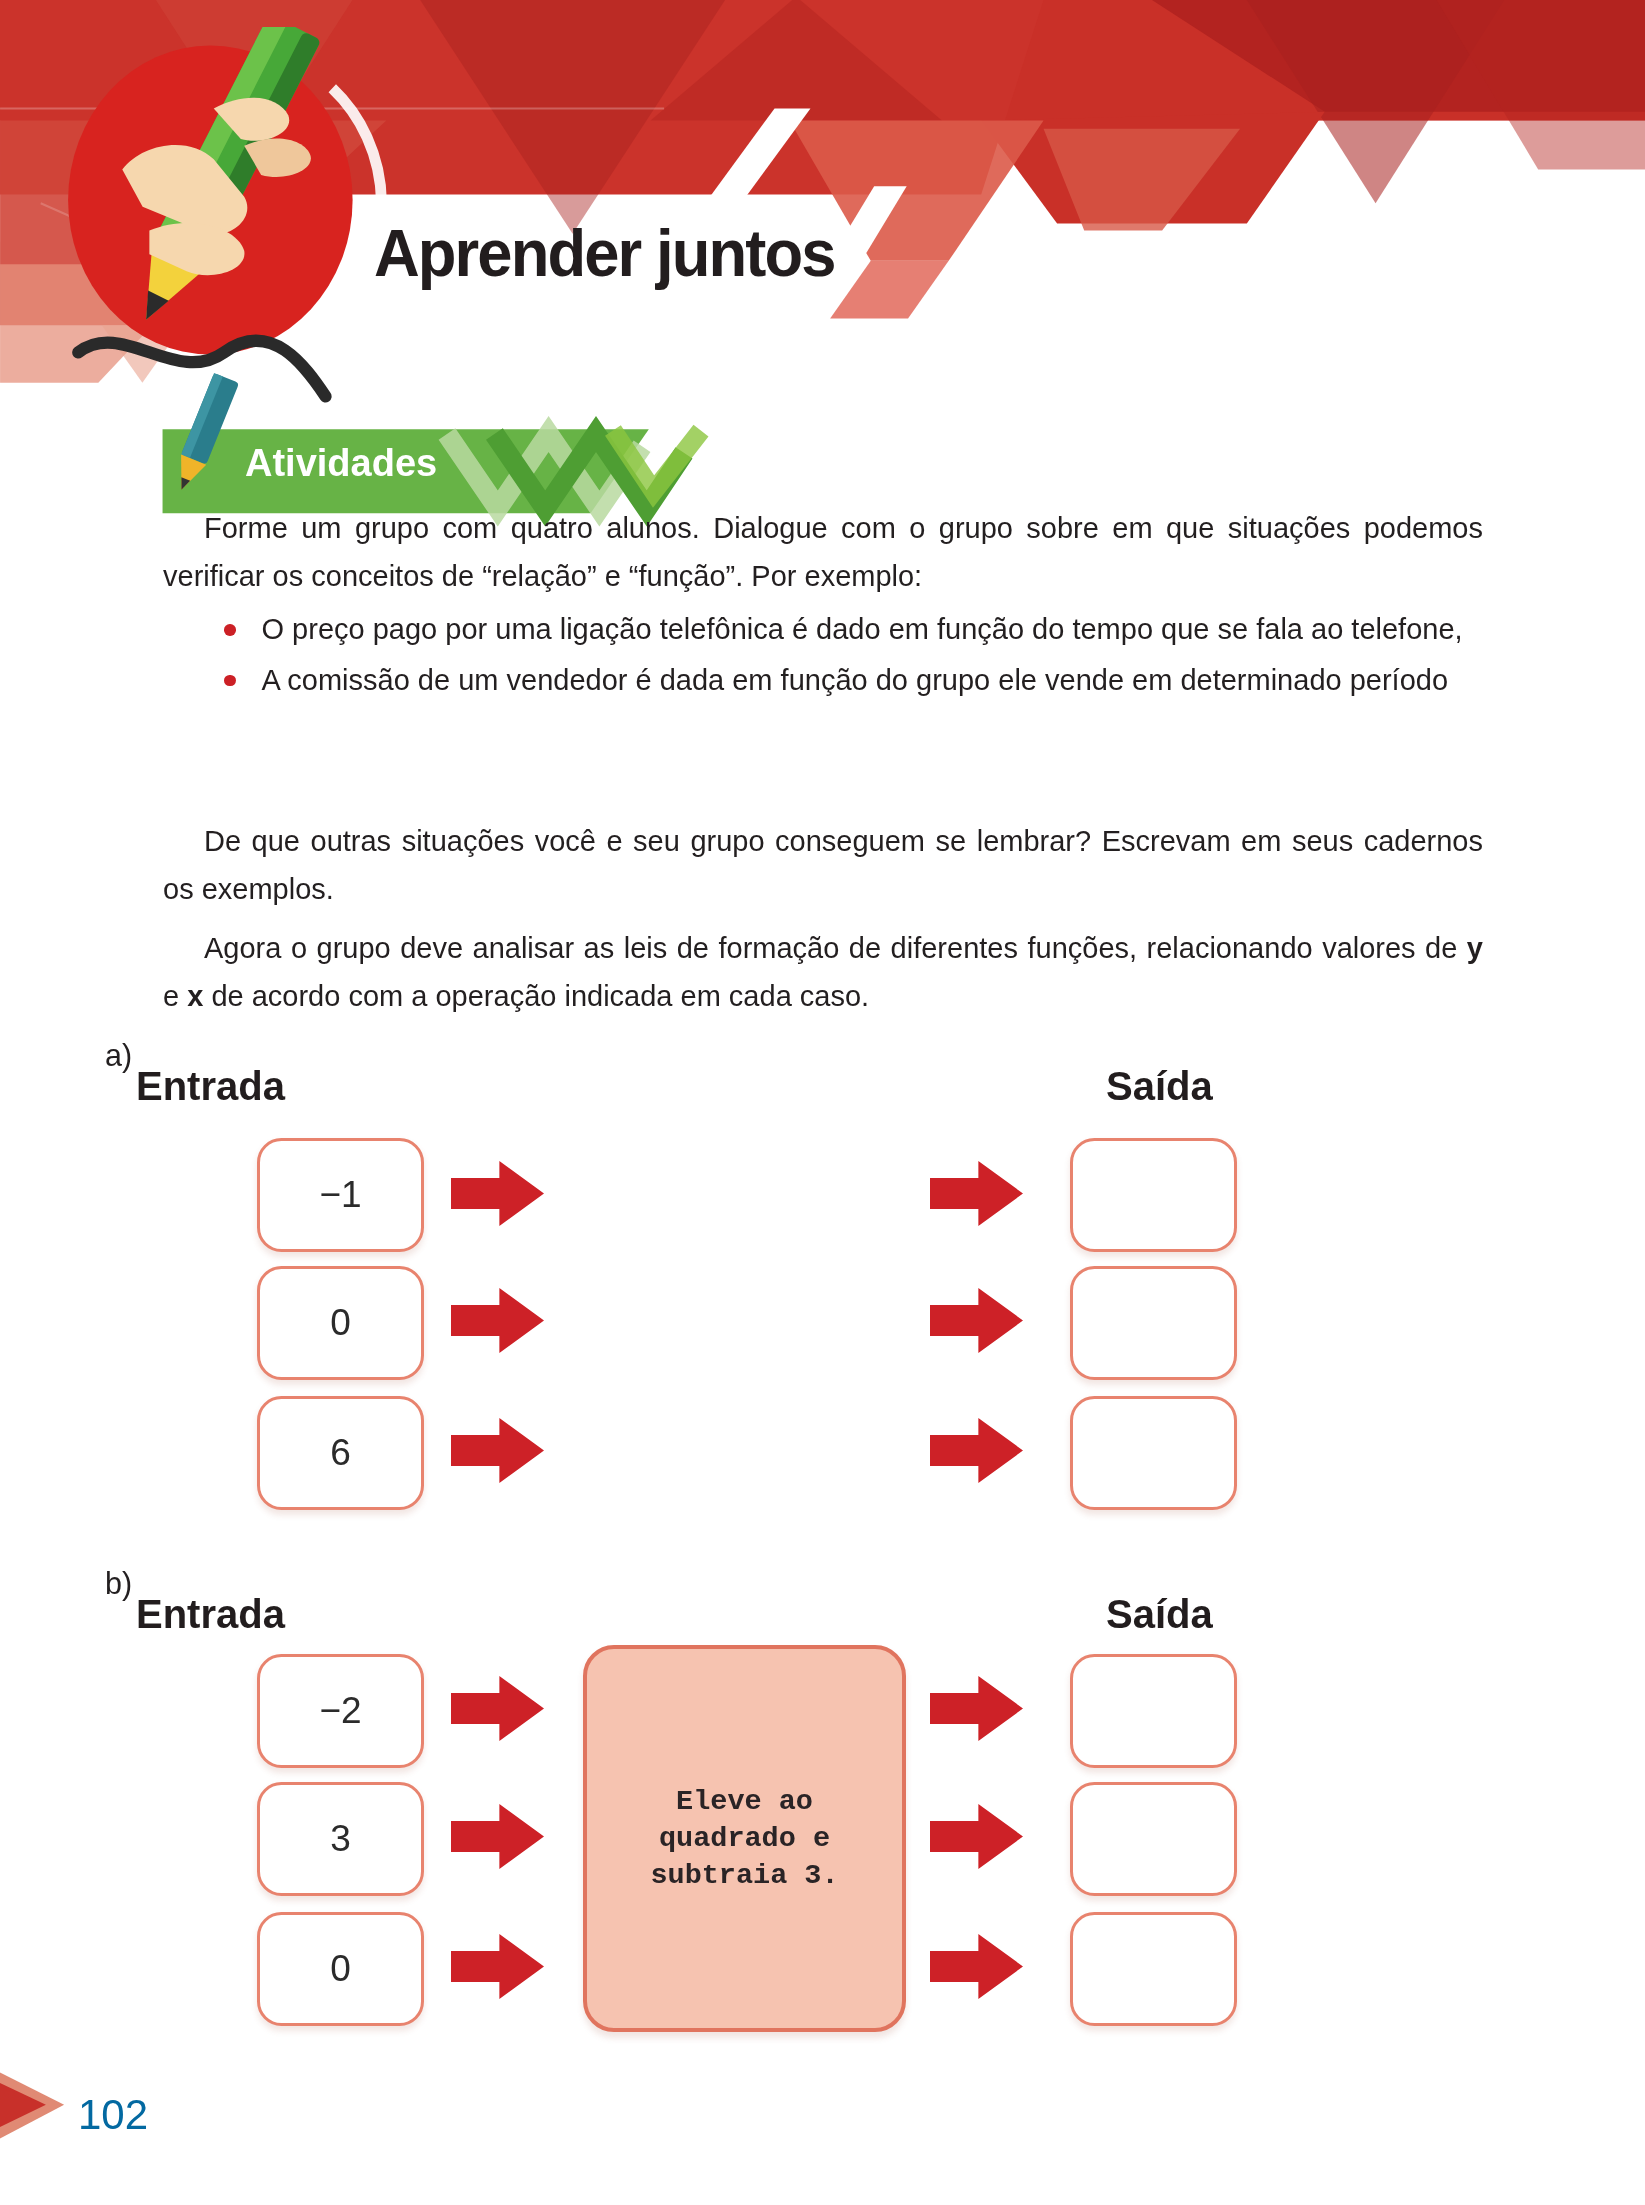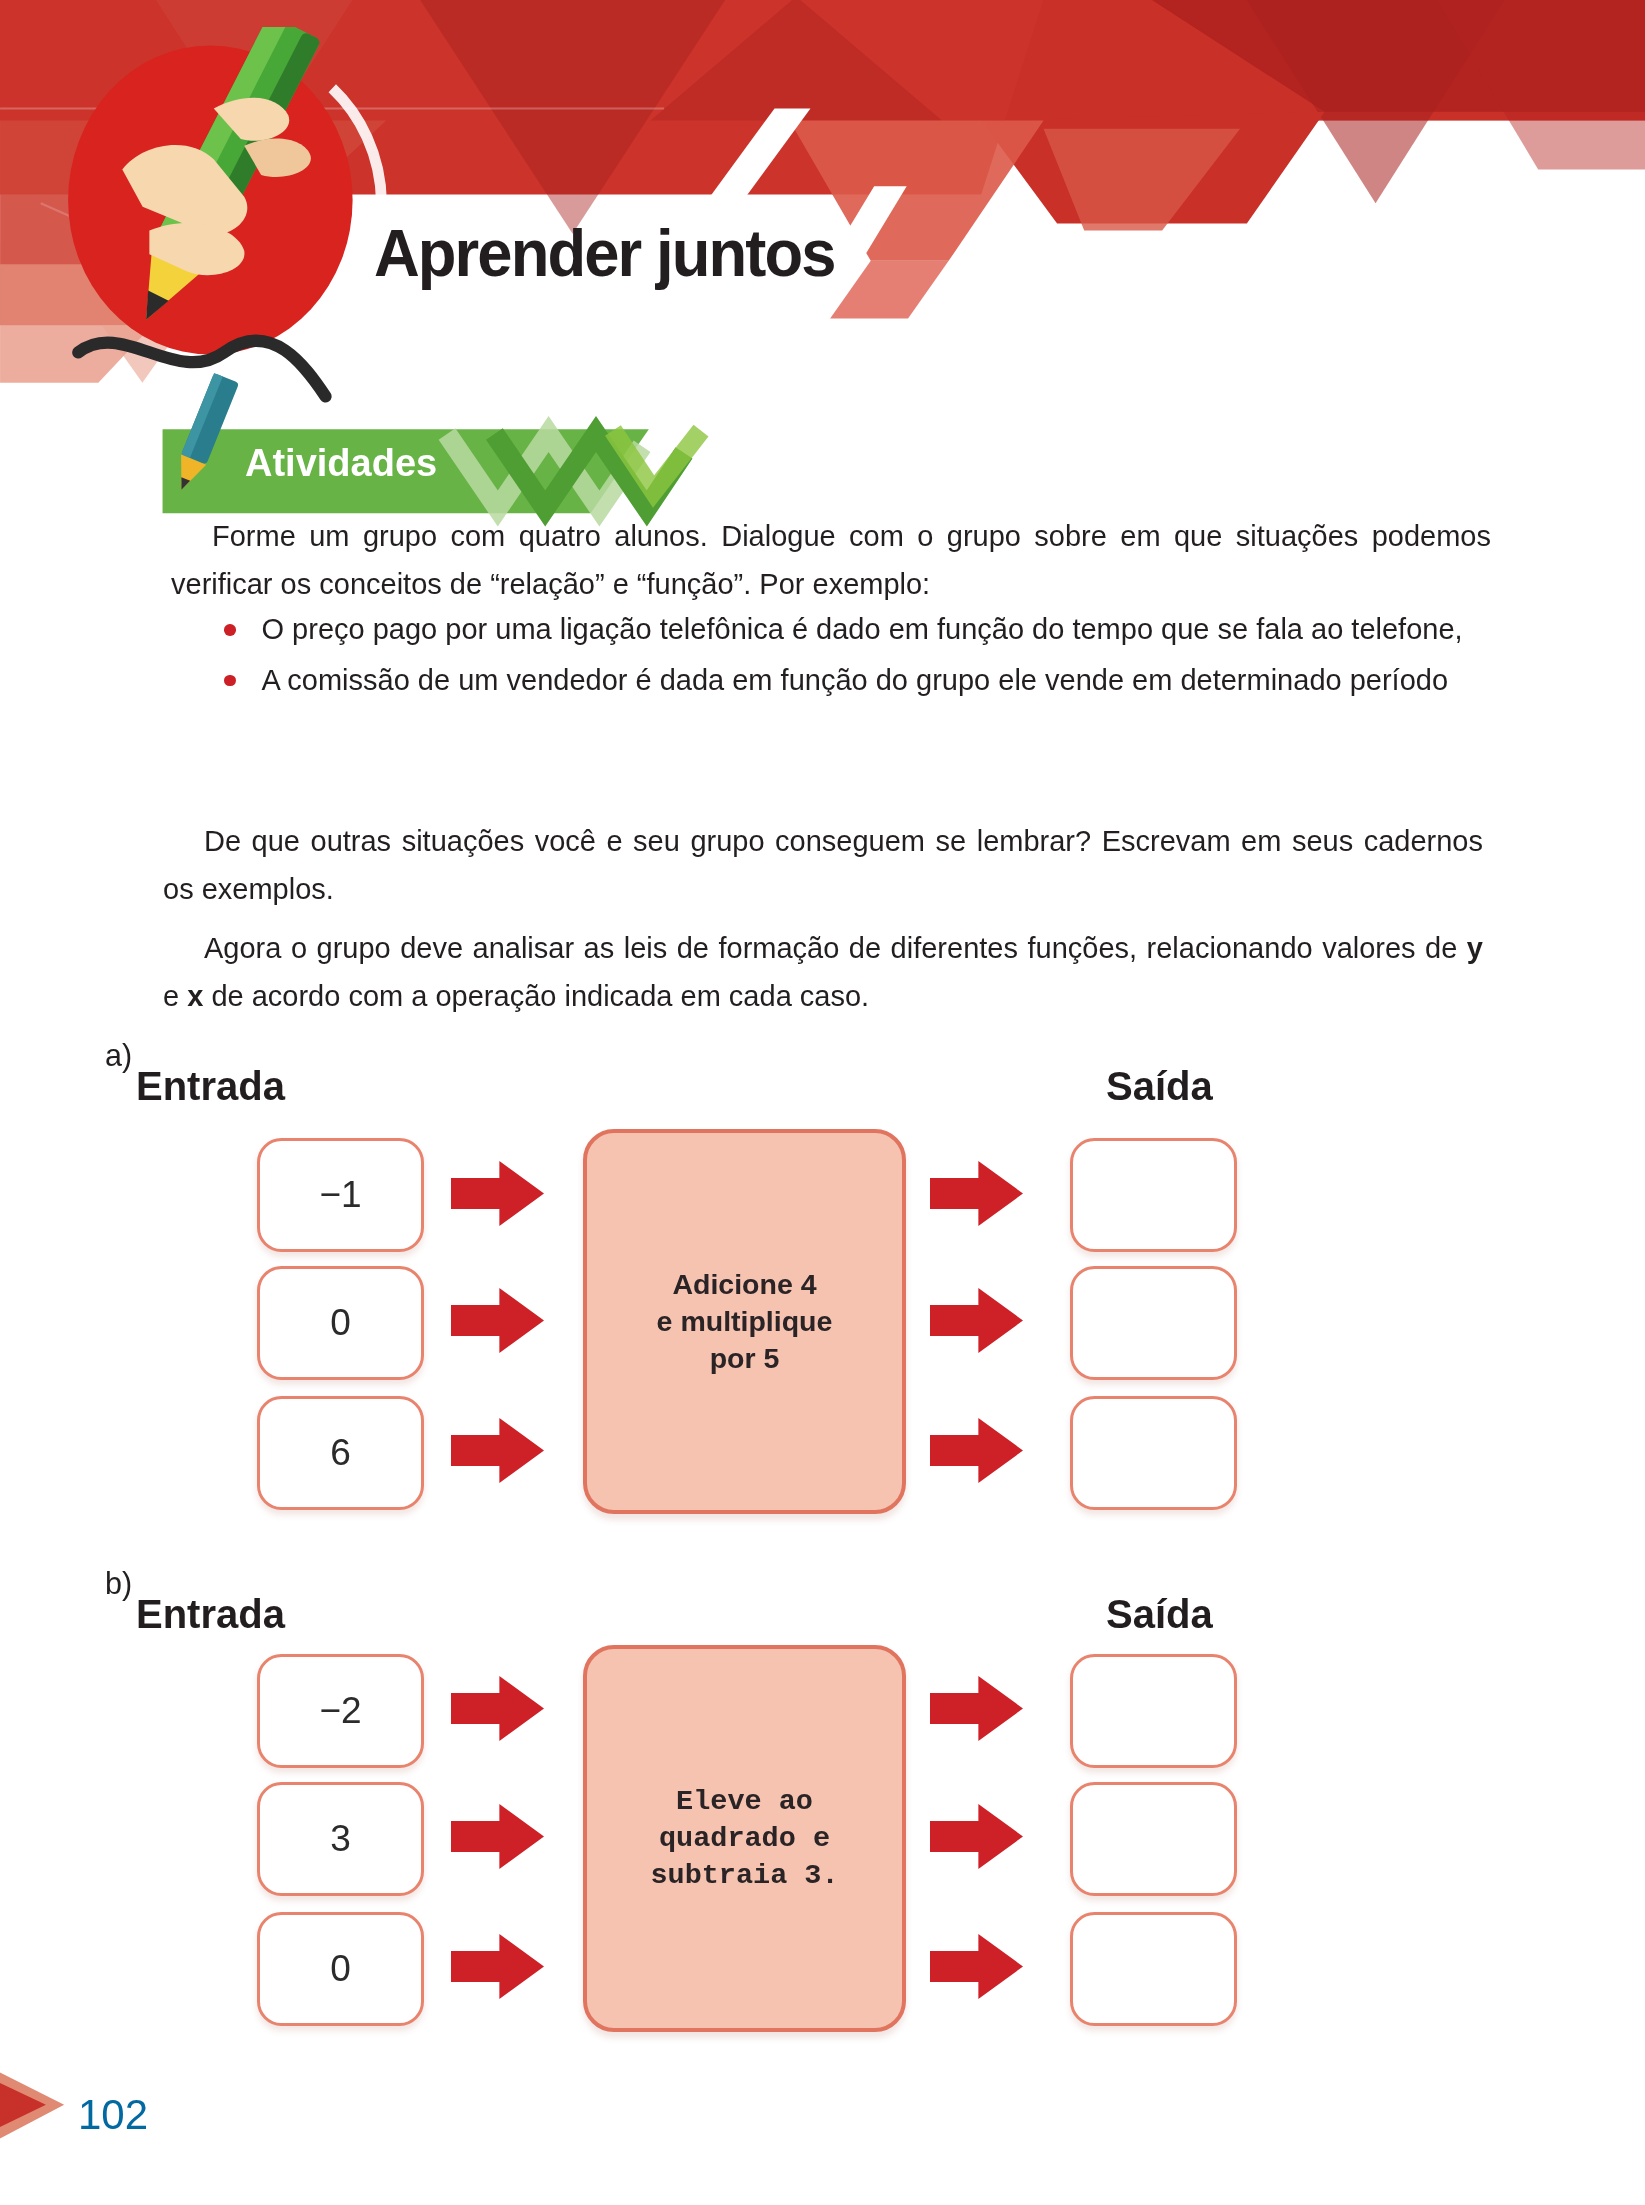--- a/index.html
+++ b/index.html
@@ -115,21 +115,21 @@
     <polyline points="905,95 965,185 1035,95" fill="none" stroke="#8cc63f" stroke-width="28" opacity="0.8"></polyline>
     <g transform="rotate(22 300 95)">
       <rect x="283" y="10" width="40" height="130" rx="6" fill="#2a7d8c"></rect>
       <rect x="283" y="10" width="14" height="130" fill="#3d95a3"></rect>
       <polygon points="283,140 323,140 303,188" fill="#f0b429"></polygon>
       <polygon points="296,171 310,171 303,188" fill="#333333"></polygon>
     </g>
   </svg>
   <div class="activity-label">Atividades</div>
 
-  <p class="bodytext p1" style="position:absolute;margin:8px;">Forme um grupo com quatro alunos. Dialogue com o grupo sobre em que situações podemos verificar os conceitos de “relação” e “função”. Por exemplo:</p>
+  <p class="bodytext p1" style="position:absolute;margin:0;">Forme um grupo com quatro alunos. Dialogue com o grupo sobre em que situações podemos verificar os conceitos de “relação” e “função”. Por exemplo:</p>
 
   <div class="bullets">
     <div class="bullet-row">
       <span class="bullet-dot"></span>
       <span class="bullet-text">O preço pago por uma ligação telefônica é dado em função do tempo que se fala ao telefone,</span>
     </div>
     <div class="bullet-row">
       <span class="bullet-dot"></span>
       <span class="bullet-text">A comissão de um vendedor é dada em função do grupo ele vende em determinado período</span>
     </div>
@@ -150,25 +150,20 @@
       <span>0</span>
     </div>
   <div class="io-box" style="left:257px;top:1396px;">
       <span>6</span>
     </div>
 
   <div class="arrow" style="left:451px;top:1161px;"></div>
   <div class="arrow" style="left:451px;top:1288px;"></div>
   <div class="arrow" style="left:451px;top:1418px;"></div>
 
-  <div class="rule-box" style="left:583px;top:1129px;height:377px;">
-    <div>Adicione 4</div>
-    <div>e multiplique</div>
-    <div>por 5</div>
-  </div>
 
   <div class="arrow" style="left:930px;top:1161px;"></div>
   <div class="arrow" style="left:930px;top:1288px;"></div>
   <div class="arrow" style="left:930px;top:1418px;"></div>
 
   <div class="io-box" style="left:1070px;top:1138px;">
       <span></span>
     </div>
   <div class="io-box" style="left:1070px;top:1266px;">
       <span></span>

